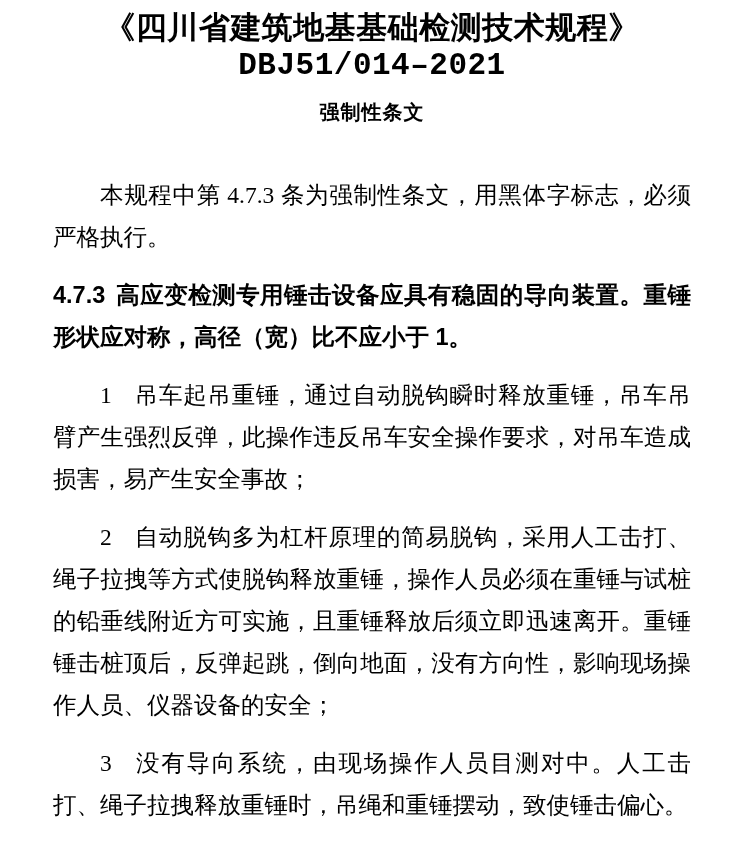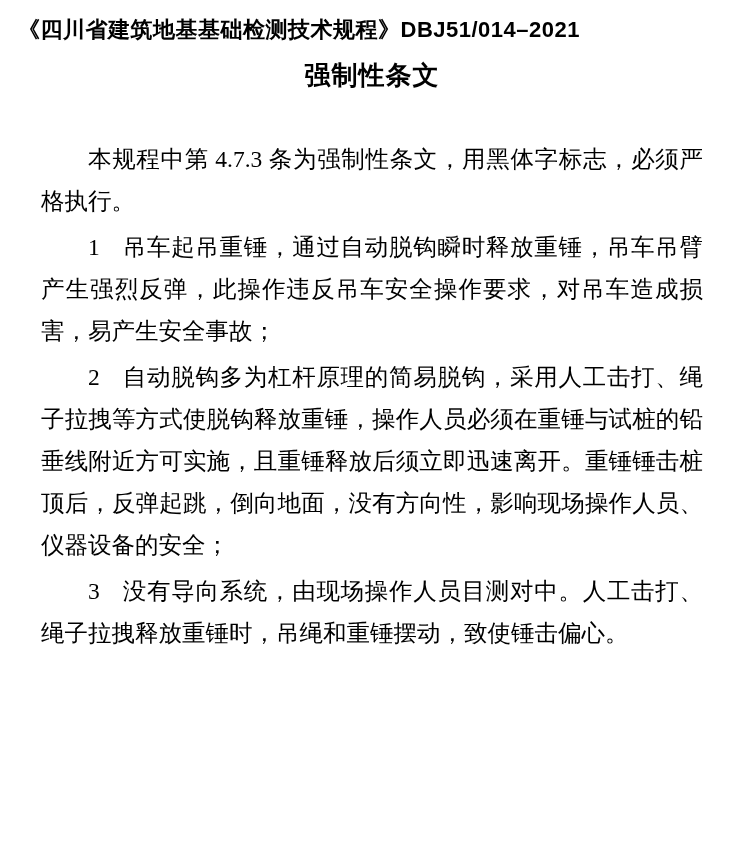--- a/index.html
+++ b/index.html
@@ -16,44 +16,44 @@
     position: relative;
     width: 744px;
     height: 855px;
     background: #ffffff;
     color: #000000;
     font-family: "Liberation Serif", serif;
     box-sizing: border-box;
   }
   .doc-title {
     margin: 12px 18px 0 18px;
-    text-align: left;
-    font-size: 22px;
+    text-align: center;
+    font-size: 31px;
     line-height: 36px;
     font-weight: bold;
-    font-family: Liberation Sans, sans-serif;
+    font-family: Liberation Mono, monospace;
     letter-spacing: 0.5px;
   }
   .doc-subtitle {
     margin: 10px 0 0 0;
     text-align: center;
-    font-size: 26px;
+    font-size: 20px;
     line-height: 36px;
     font-weight: bold;
     font-family: "Liberation Serif", serif;
     letter-spacing: 1px;
   }
   .doc-body {
     margin: 44px 37px 0 37px;
     font-size: 23.5px;
     line-height: 42px;
     text-align: justify;
   }
   .doc-body p {
-    margin: 4px;
+    margin: 16px;
     padding: 0;
   }
   .indent {
     text-indent: 2em;
   }
   .serif {
     font-family: "Liberation Serif", serif;
     font-weight: normal;
   }
   .provision {
@@ -77,20 +77,21 @@
 <div class="page">
 
   <h1 class="doc-title">《四川省建筑地基基础检测技术规程》DBJ51/014–2021</h1>
 
   <h2 class="doc-subtitle">强制性条文</h2>
 
   <div class="doc-body">
 
     <p class="serif indent">本规程中第 4.7.3 条为强制性条文，用黑体字标志，必须严格执行。</p>
 
+    <p class="provision"><span class="prov-num">4.7.3</span><span>高应变检测专用锤击设备应具有稳固的导向装置。重锤形状应对称，高径（宽）比不应小于 1。</span></p>
 
 
     <p class="serif indent"><span class="item-num">1</span><span>吊车起吊重锤，通过自动脱钩瞬时释放重锤，吊车吊臂产生强烈反弹，此操作违反吊车安全操作要求，对吊车造成损害，易产生安全事故；</span></p>
 
     <p class="serif indent"><span class="item-num">2</span><span>自动脱钩多为杠杆原理的简易脱钩，采用人工击打、绳子拉拽等方式使脱钩释放重锤，操作人员必须在重锤与试桩的铅垂线附近方可实施，且重锤释放后须立即迅速离开。重锤锤击桩顶后，反弹起跳，倒向地面，没有方向性，影响现场操作人员、仪器设备的安全；</span></p>
 
     <p class="serif indent"><span class="item-num">3</span><span>没有导向系统，由现场操作人员目测对中。人工击打、绳子拉拽释放重锤时，吊绳和重锤摆动，致使锤击偏心。</span></p>
 
   </div>
 

